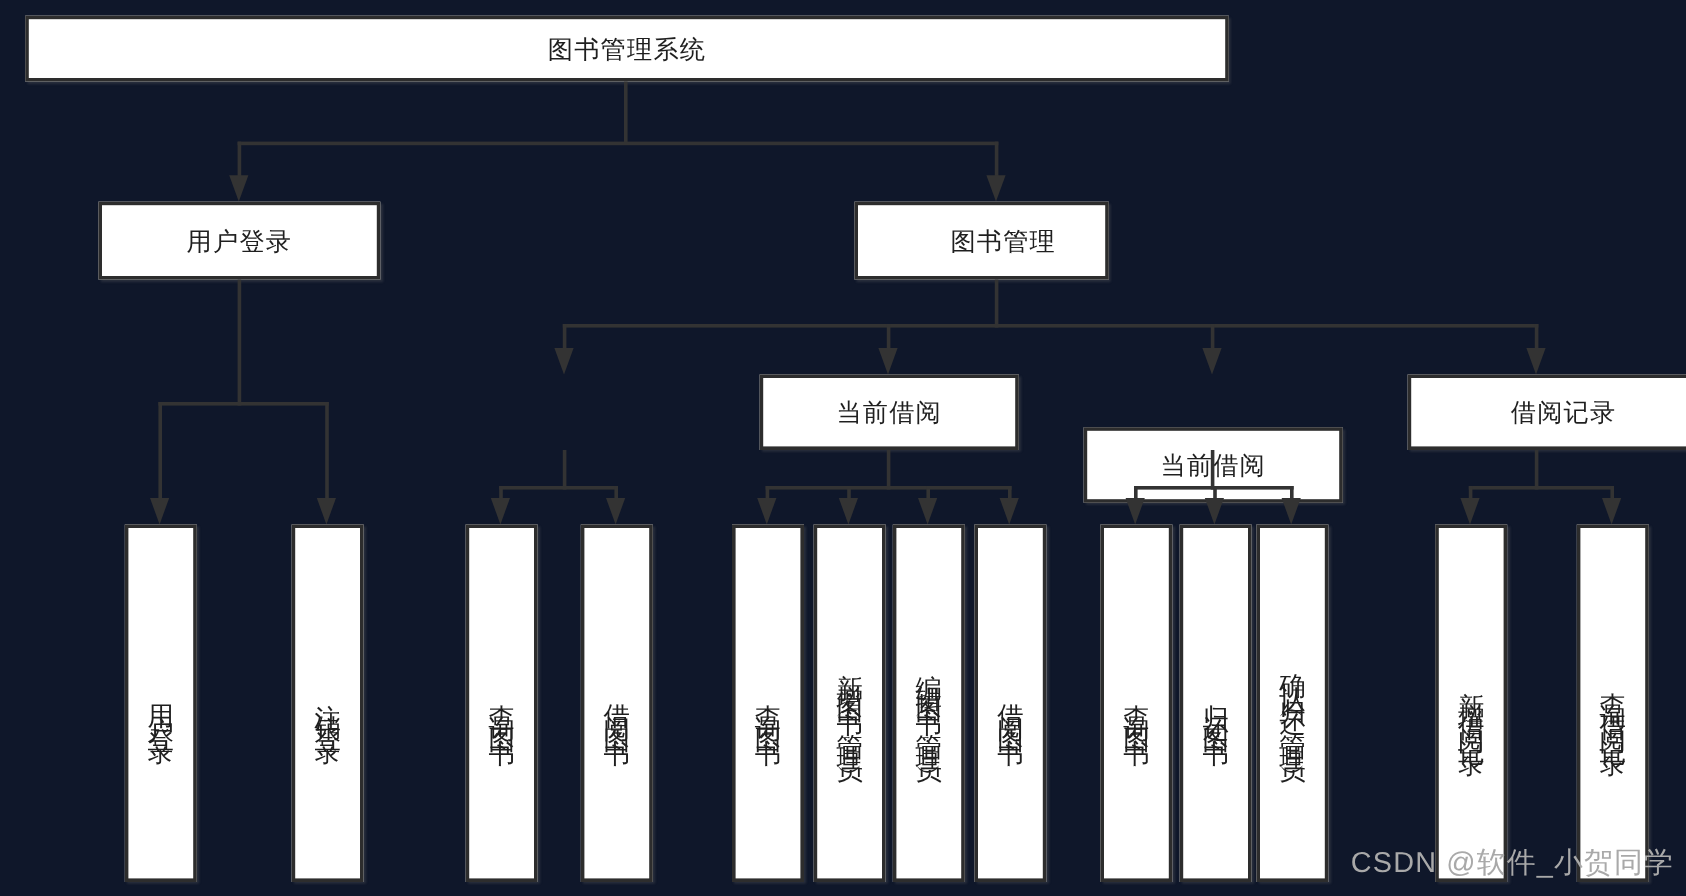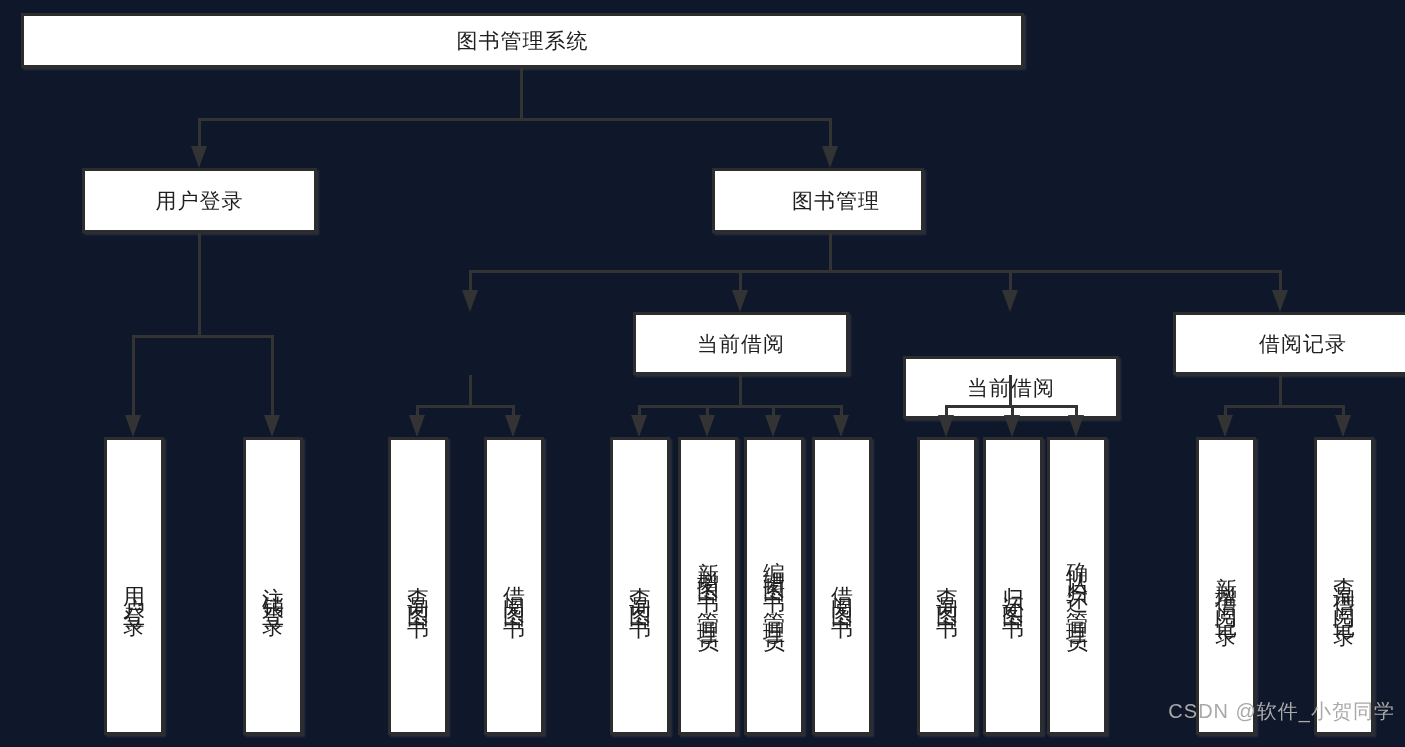--- a/index.html
+++ b/index.html
@@ -33,22 +33,22 @@
   .vline{position:absolute;width:3px;background:#333333;}
   .hline{position:absolute;height:3px;background:#333333;}
   .arrow{
     position:absolute;width:0;height:0;
     border-left:8px solid transparent;
     border-right:8px solid transparent;
     border-top:22px solid #333333;
   }
   .watermark{
     position:absolute;
-    right:10px;bottom:22px;
-    font-size:20px;
+    right:10px;bottom:12px;
+    font-size:24px;
     color:#a9a9a9;
     letter-spacing:1px;
     white-space:nowrap;
     margin-top:40px;
   }
 </style>
 </head>
 <body>
 
 <div id="stage">

